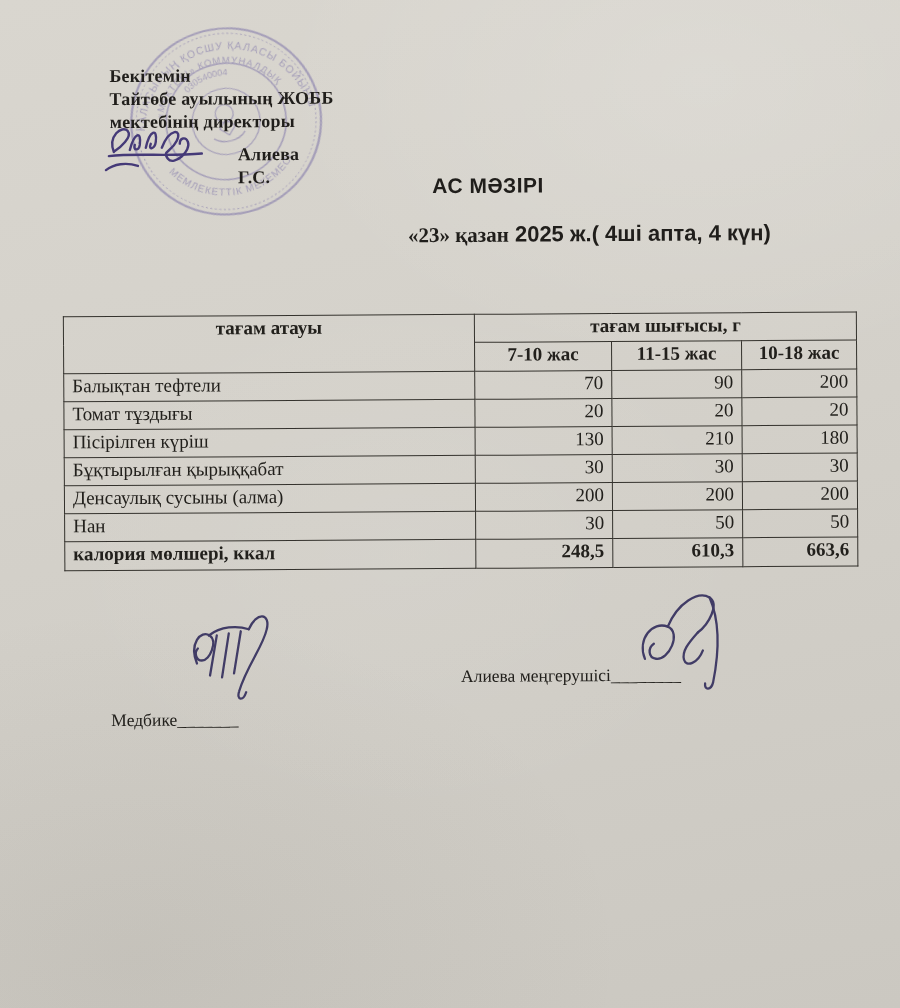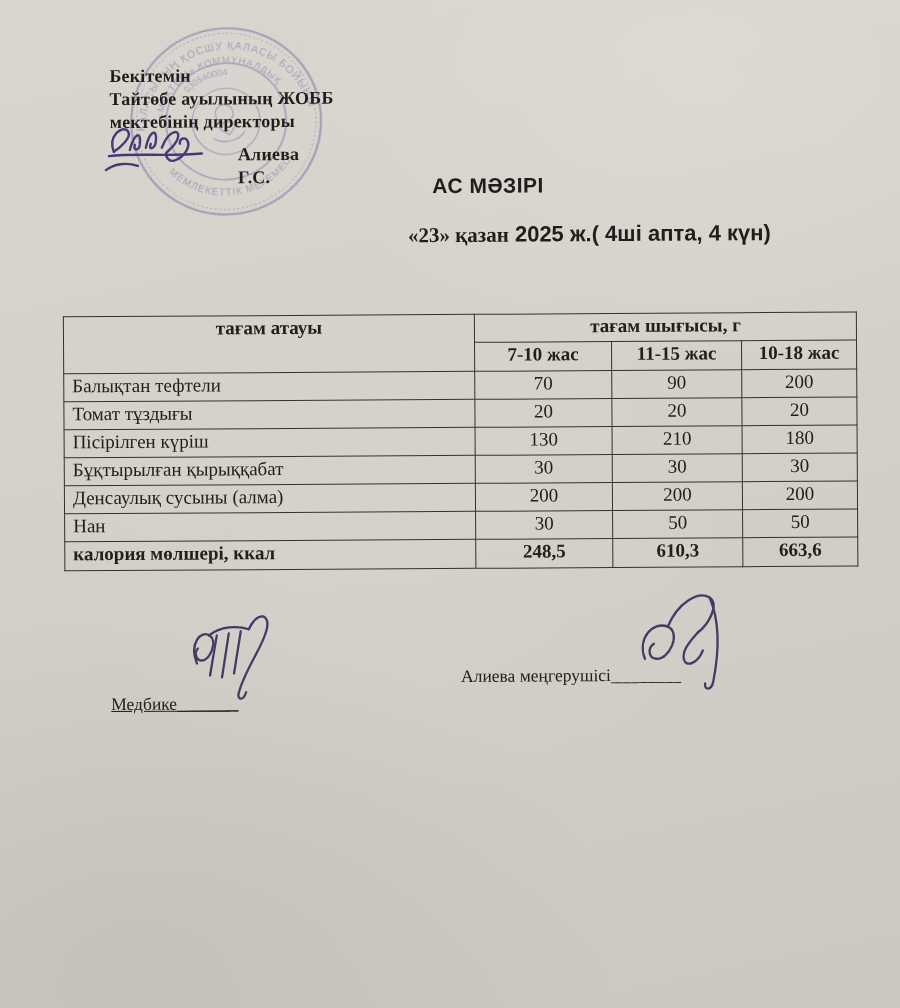--- a/index.html
+++ b/index.html
@@ -39,26 +39,26 @@
   
   table.menu{position:absolute;left:64px;top:314px;width:793px;
     border-collapse:collapse;table-layout:fixed;
     font-family:"Liberation Serif", serif;font-size:19px;color:#22201c;}
   table.menu td,table.menu th{border:1.6px solid #34322d;padding:1px 8px;vertical-align:top;}
   table.menu th{font-weight:bold;text-align:center;}
   th.dishname{vertical-align:top;padding-top:3px;}
   th.grp{height:25px;}
   th.age{height:26px;margin-left:20px;}
   td.dname{text-align:left;height:25px;}
-  td.num{text-align:center;}
+  td.num{text-align:right;}
   tr.total td{font-weight:bold;height:26px;}
 
   
   .sigrow-label{position:absolute;font-size:17.5px;color:#22201c;}
-  .lab-left{left:110px;top:692px;text-decoration:underline;}
+  .lab-left{left:110px;top:708px;}
   .lab-right{left:460px;top:666px;}
   .sig-left{position:absolute;left:178px;top:602px;width:125px;height:105px;}
   .sig-right{position:absolute;left:622px;top:588px;width:135px;height:110px;}
   svg.sig path{fill:none;stroke-linecap:round;stroke-linejoin:round;}
 </style>
 </head>
 <body>
 
 <div class="photo">
   <div class="content">

